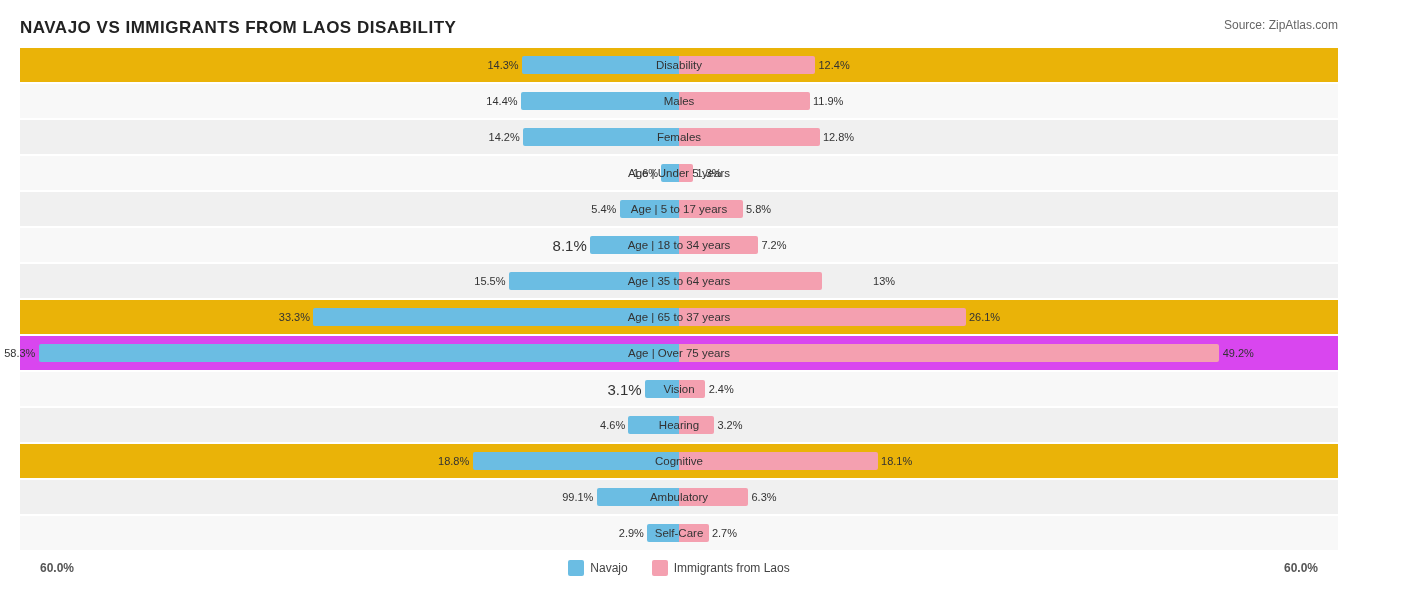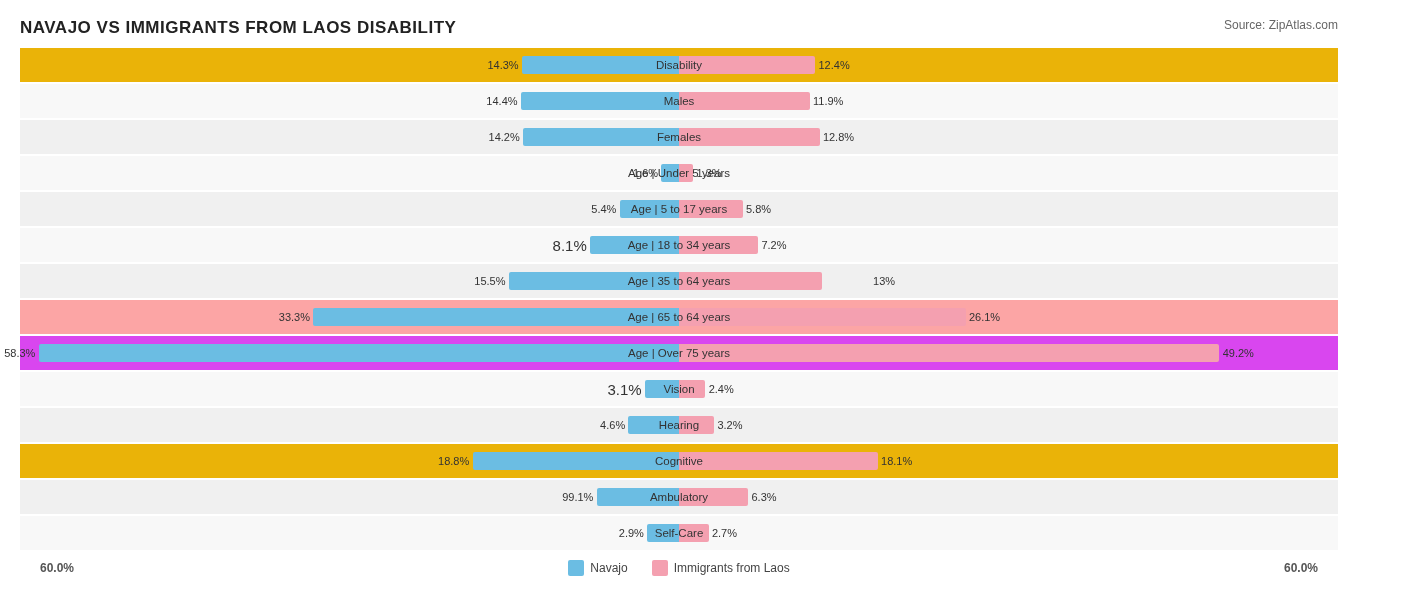--- a/index.html
+++ b/index.html
@@ -188,30 +188,30 @@
         <div class="half half-left">
           <div class="bar-left" style="width: 25.8333%; background: rgb(107, 189, 227);"></div>
           <div style="position: absolute; right: 26.3333%; font-size: 11px; color: rgb(51, 51, 51); white-space: nowrap;">15.5%</div>
         </div>
         <div class="half half-right">
           <div class="bar-right" style="width: 21.6667%; background: rgb(244, 160, 176);"></div>
           <div style="position: absolute; left: 22.1667%; font-size: 11px; color: rgb(51, 51, 51); white-space: nowrap; margin-left: 48px;">13%</div>
         </div>
         <div class="center-label" style="position: absolute; left: 50%; transform: translateX(-50%); font-size: 11.5px; color: rgb(51, 51, 51); white-space: nowrap; z-index: 5; pointer-events: none;">Age | 35 to 64 years</div>
       </div>
-      <div class="chart-row-wrapper" style="background: #fca5a5; position: relative;">
+      <div class="chart-row-wrapper" style="background: #eab308; position: relative;">
         <div class="half half-left">
           <div class="bar-left" style="width: 55.5%; background: rgb(107, 189, 227);"></div>
           <div style="position: absolute; right: 56%; font-size: 11px; color: rgb(51, 51, 51); white-space: nowrap;">33.3%</div>
         </div>
         <div class="half half-right">
           <div class="bar-right" style="width: 43.5%; background: rgb(244, 160, 176);"></div>
           <div style="position: absolute; left: 44%; font-size: 11px; color: rgb(51, 51, 51); white-space: nowrap;">26.1%</div>
         </div>
-        <div class="center-label" style="position: absolute; left: 50%; transform: translateX(-50%); font-size: 11.5px; color: rgb(51, 51, 51); white-space: nowrap; z-index: 5; pointer-events: none;">Age | 65 to 64 years</div>
+        <div class="center-label" style="position: absolute; left: 50%; transform: translateX(-50%); font-size: 11.5px; color: rgb(51, 51, 51); white-space: nowrap; z-index: 5; pointer-events: none;">Age | 65 to 37 years</div>
       </div>
       <div class="chart-row-wrapper" style="background: #d946ef; position: relative;">
         <div class="half half-left">
           <div class="bar-left" style="width: 97.1667%; background: rgb(107, 189, 227);"></div>
           <div style="position: absolute; right: 97.6667%; font-size: 11px; color: rgb(51, 51, 51); white-space: nowrap;">58.3%</div>
         </div>
         <div class="half half-right">
           <div class="bar-right" style="width: 82%; background: rgb(244, 160, 176);"></div>
           <div style="position: absolute; left: 82.5%; font-size: 11px; color: rgb(51, 51, 51); white-space: nowrap;">49.2%</div>
         </div>

